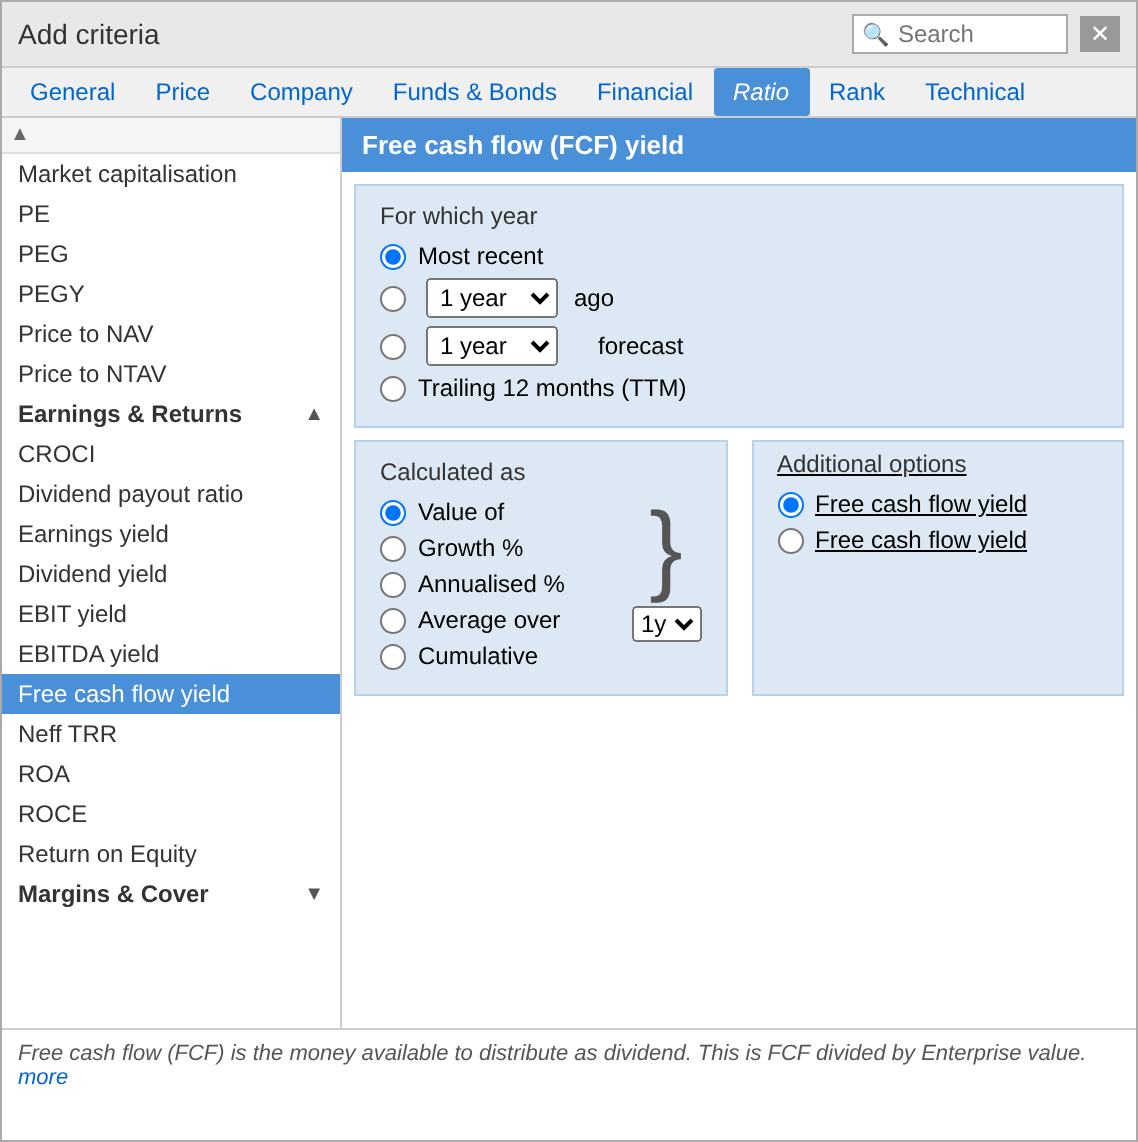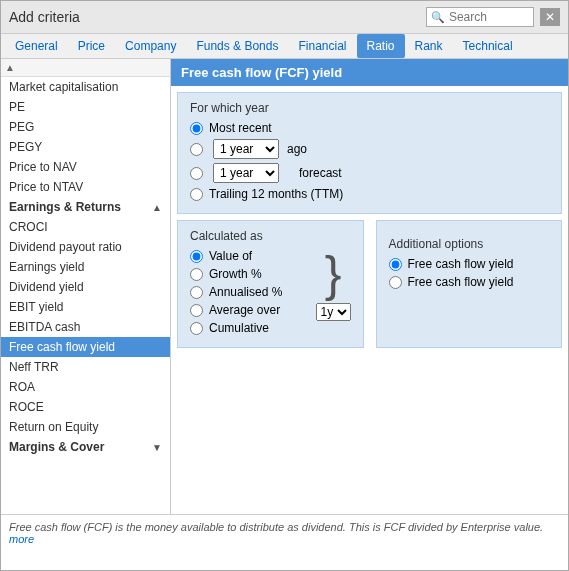--- a/index.html
+++ b/index.html
@@ -71,20 +71,21 @@
       color: #0066cc;
       font-size: 12px;
       border: none;
       background: none;
       text-decoration: none;
     }
     .nav-tab.active {
       background: #4a90d9;
       color: #fff;
       border-radius: 2px;
+      font-style: italic;
     }
 
     
     .main-content {
       display: flex;
       height: 455px;
     }
 
     
     .sidebar {
@@ -182,22 +183,23 @@
     }
     .calc-box {
       background: #dce9f5;
       border: 1px solid #b8d0e8;
       padding: 8px 12px;
       flex: 1;
     }
     .additional-box {
       background: #dce9f5;
       border: 1px solid #b8d0e8;
-      padding: 16px 12px;
+      padding: 4px 12px;
       flex: 1;
+      text-decoration: underline;
     }
     .box-title {
       font-size: 12px;
       color: #333;
       margin-bottom: 6px;
     }
 
     .calc-options {
       display: flex;
       align-items: flex-start;
@@ -281,21 +283,21 @@
     <div class="sidebar-section-header">
       <span>Earnings &amp; Returns</span>
       <span class="arrow">▲</span>
     </div>
 
     <div class="sidebar-item">CROCI</div>
     <div class="sidebar-item">Dividend payout ratio</div>
     <div class="sidebar-item">Earnings yield</div>
     <div class="sidebar-item">Dividend yield</div>
     <div class="sidebar-item">EBIT yield</div>
-    <div class="sidebar-item">EBITDA cash</div>
+    <div class="sidebar-item">EBITDA yield</div>
     <div class="sidebar-item active">Free cash flow yield</div>
     <div class="sidebar-item">Neff TRR</div>
     <div class="sidebar-item">ROA</div>
     <div class="sidebar-item">ROCE</div>
     <div class="sidebar-item">Return on Equity</div>
 
     <div class="sidebar-section-header">
       <span>Margins &amp; Cover</span>
       <span class="arrow">▼</span>
     </div>

